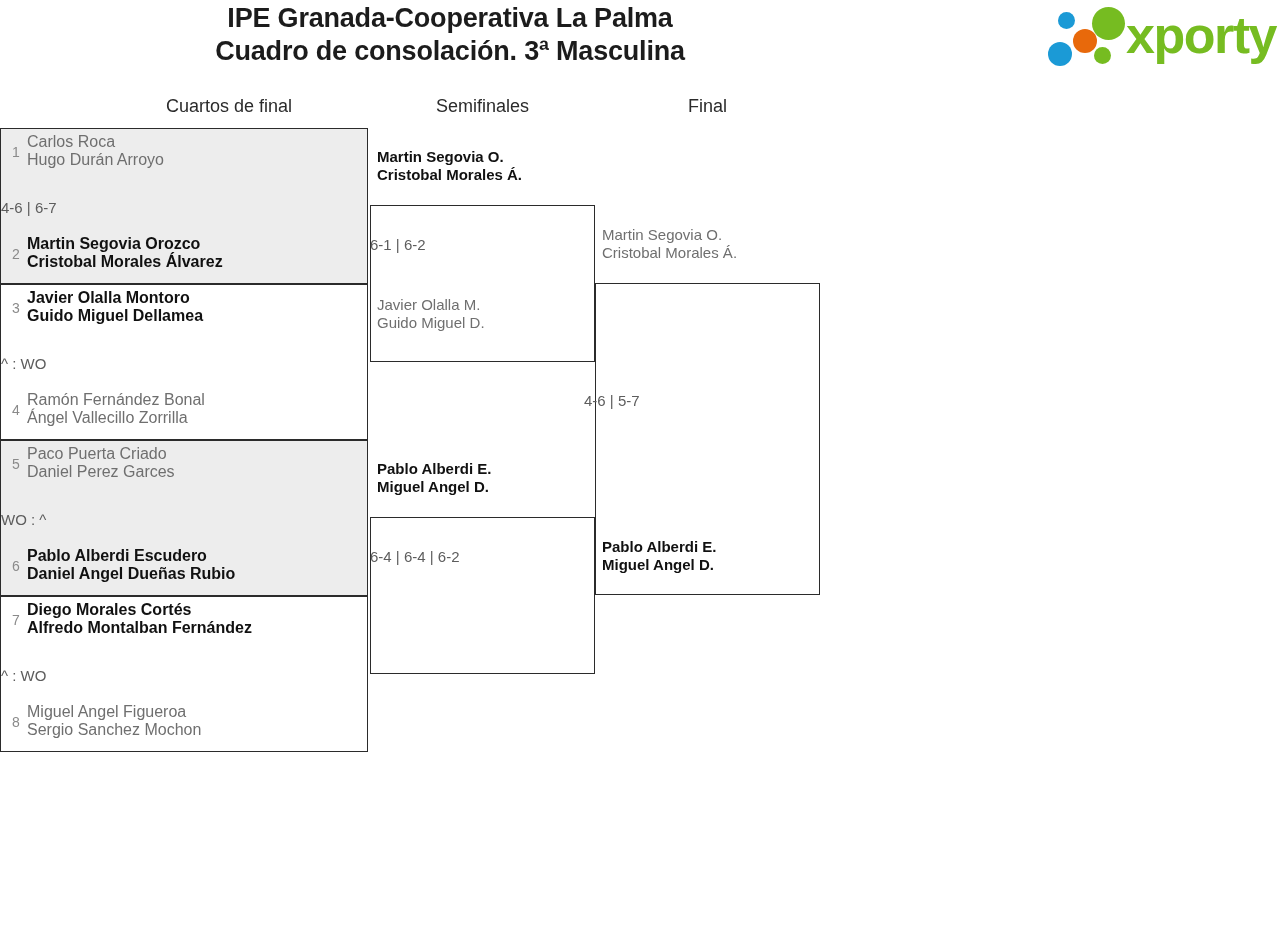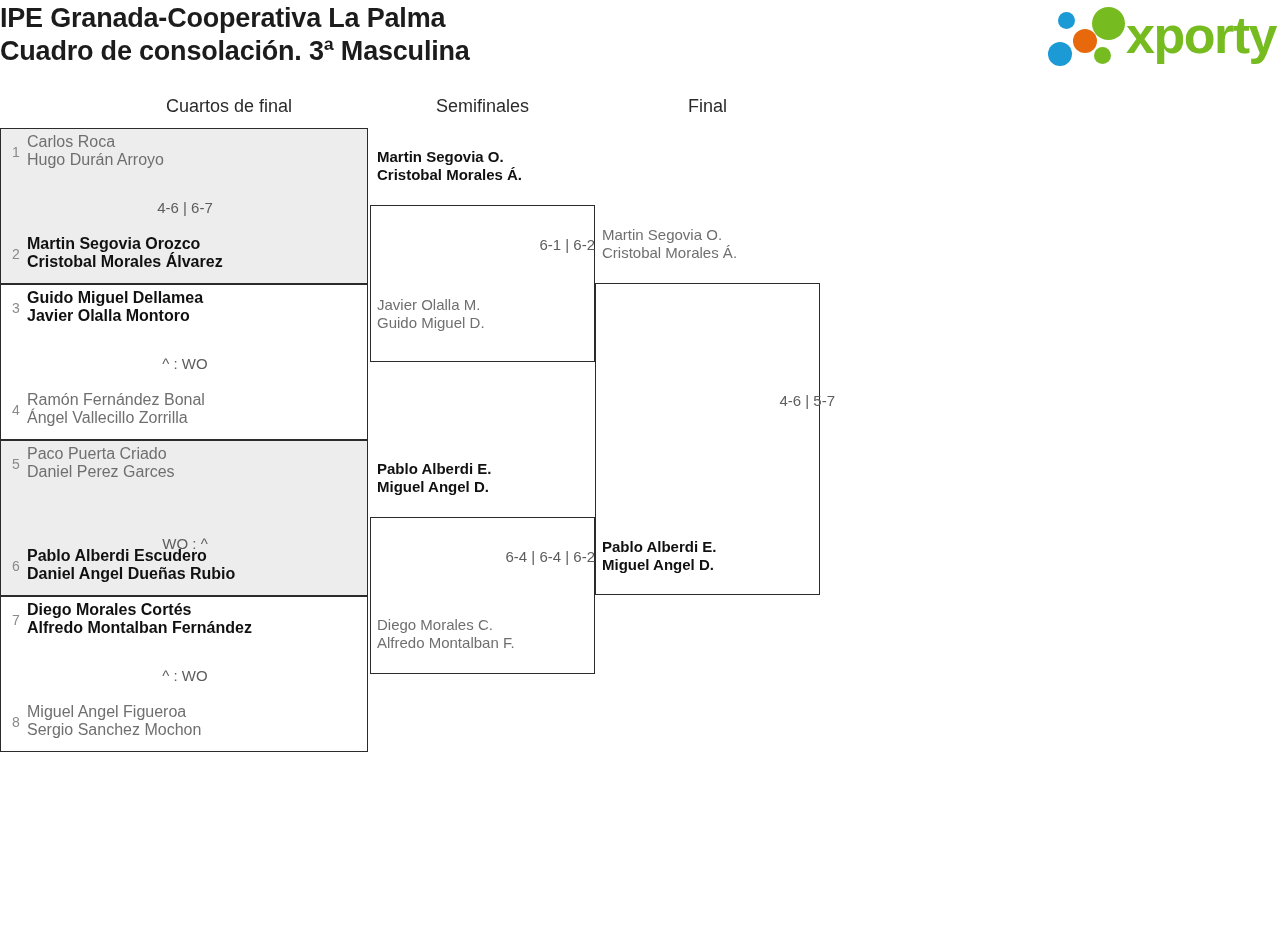--- a/index.html
+++ b/index.html
@@ -23,20 +23,21 @@
     top: 2px;
     width: 900px;
   }
   .title-line {
     font-size: 27px;
     font-weight: bold;
     line-height: 33px;
     color: #1c1c1c;
     letter-spacing: -0.2px;
     white-space: nowrap;
+    text-align: center;
   }
 
   #brand-logo {
     position: absolute;
     left: 1048px;
     top: 4px;
     width: 232px;
     height: 66px;
   }
   #brand-logo .dot {
@@ -115,36 +116,36 @@
     line-height: 18px;
     white-space: nowrap;
   }
   .winner .player { color: #111111; font-weight: bold; }
   .loser  .player { color: #6f6f6f; font-weight: normal; }
 
   .qf-score {
     position: absolute;
     left: 0px;
     width: 368px;
-    text-align: center;
+    text-align: left;
     font-size: 15px;
     color: #5d5d5d;
     white-space: nowrap;
   }
 
   
   .link-box {
     position: absolute;
     border: 1px solid #2b2b2b;
     box-sizing: border-box;
     background: transparent;
   }
   .link-score {
     position: absolute;
-    text-align: right;
+    text-align: left;
     font-size: 15px;
     color: #5d5d5d;
     white-space: nowrap;
   }
 
   .adv-team {
     position: absolute;
   }
   .adv-team .player {
     font-size: 15px;
@@ -192,43 +193,43 @@
         <div class="player">Martin Segovia Orozco</div>
         <div class="player">Cristobal Morales Álvarez</div>
       </span>
     </div>
   </div>
 
   <div class="qf-match plain" style="top:284px; height:156px;">
     <div class="qf-slot top">
       <span class="seed">3</span>
       <span class="team winner">
+        <div class="player">Javier Olalla Montoro</div>
         <div class="player">Guido Miguel Dellamea</div>
-        <div class="player">Javier Olalla Montoro</div>
       </span>
     </div>
     <div class="qf-score" style="top:70px;">^ : WO</div>
     <div class="qf-slot bottom">
       <span class="seed">4</span>
       <span class="team loser">
         <div class="player">Ramón Fernández Bonal</div>
         <div class="player">Ángel Vallecillo Zorrilla</div>
       </span>
     </div>
   </div>
 
   <div class="qf-match shaded" style="top:440px; height:156px;">
     <div class="qf-slot top">
       <span class="seed">5</span>
       <span class="team loser">
         <div class="player">Paco Puerta Criado</div>
         <div class="player">Daniel Perez Garces</div>
       </span>
     </div>
-    <div class="qf-score" style="top:70px;margin-top:24px;">WO : ^</div>
+    <div class="qf-score" style="top:70px;">WO : ^</div>
     <div class="qf-slot bottom">
       <span class="seed">6</span>
       <span class="team winner">
         <div class="player">Pablo Alberdi Escudero</div>
         <div class="player">Daniel Angel Dueñas Rubio</div>
       </span>
     </div>
   </div>
 
   <div class="qf-match plain" style="top:596px; height:156px;">
@@ -259,24 +260,20 @@
     <div class="player">Javier Olalla M.</div>
     <div class="player">Guido Miguel D.</div>
   </div>
 
   <div class="link-box" style="left:370px; top:517px; width:225px; height:157px;"></div>
   <div class="adv-team winner" style="left:377px; top:460px; width:215px;">
     <div class="player">Pablo Alberdi E.</div>
     <div class="player">Miguel Angel D.</div>
   </div>
   <div class="link-score" style="left:370px; top:548px; width:225px;">6-4 | 6-4 | 6-2</div>
-  <div class="adv-team loser" style="left:377px; top:616px; width:215px;">
-    <div class="player">Diego Morales C.</div>
-    <div class="player">Alfredo Montalban F.</div>
-  </div>
 
   <div class="link-box" style="left:595px; top:283px; width:225px; height:312px;"></div>
   <div class="adv-team loser" style="left:602px; top:226px; width:215px;">
     <div class="player">Martin Segovia O.</div>
     <div class="player">Cristobal Morales Á.</div>
   </div>
   <div class="link-score" style="left:577px; top:392px; width:251px;margin-left:7px;">4-6 | 5-7</div>
   <div class="adv-team winner" style="left:602px; top:538px; width:215px;">
     <div class="player">Pablo Alberdi E.</div>
     <div class="player">Miguel Angel D.</div>

